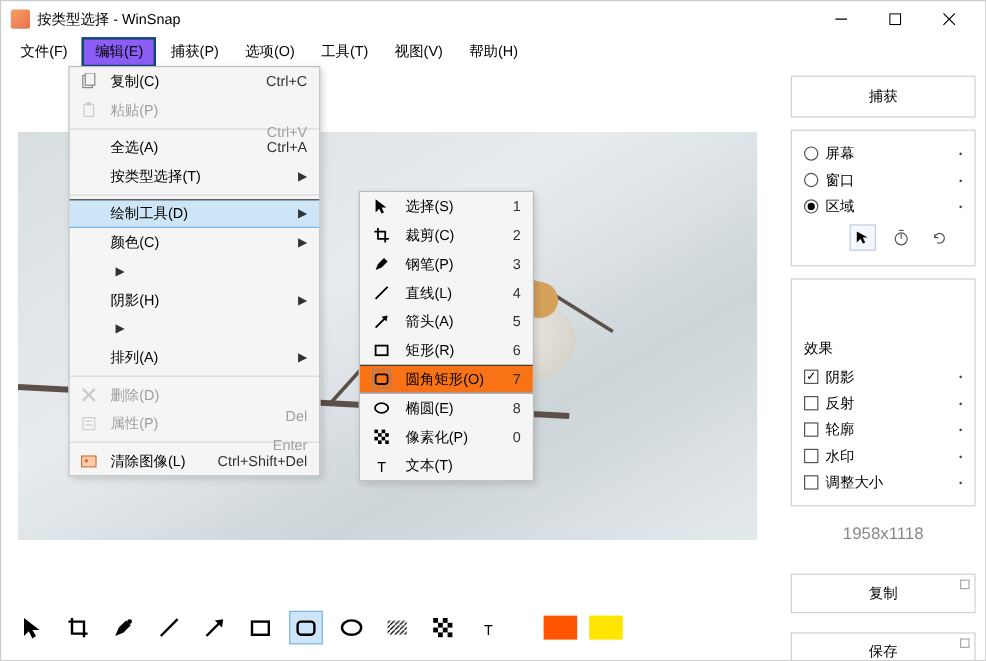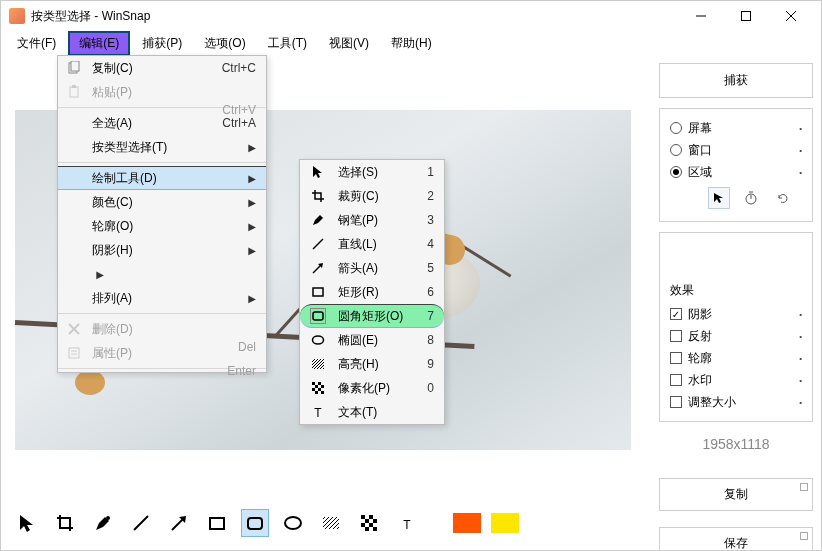--- a/index.html
+++ b/index.html
@@ -35,21 +35,21 @@
 .menu-item.hl { background: #cde6f7; border-top:1px solid #404040; border-bottom:1px solid #7ab6e8; }
 .menu-item.disabled { color: #a0a0a0; }
 .menu-item .mic { width: 20px; display:flex;align-items:center;justify-content:center;color:#555;}
 .menu-item .lbl { flex: 1; }
 .menu-item .accel { color: #333; min-width: 50px; text-align: right; }
 .menu-item.disabled .accel { color:#a0a0a0;margin-top:35px;}
 .menu-item .arrow { width: 12px; text-align: right; color: #333; font-size:10px;}
 .menu-sep { height: 1px; background: #d8d8d8; margin: 3px 0; }
 .menu1 { left: 56px; top: 54px; width: 210px; }
 .menu2 { left: 282px; top: 158px; width: 146px; margin-left: 16px; }
-.menu2 .menu-item.hl { background:#86efac;border-radius:12px; }
+.menu2 .menu-item.hl { background:#f97316; }
 .menu2 .menu-item .accel { min-width: 20px; }
 .menu2 .mic { width: 24px; }
 .menu2 .mic.boxed { border:1px solid #888; width:16px;height:16px; margin:0 4px 0 4px; }
 
 .bottombar { position:absolute; left:0; right:0; bottom:0; height:54px; display:flex; align-items:center; padding:0 12px; gap:10px; }
 .tool { width:28px; height:28px; display:flex; align-items:center; justify-content:center; color:#000; }
 .tool.sel { background:#cde6f7; border:1px solid #7ab6e8; }
 .swatch { width:28px; height:20px; }
 .group-label { font-size:12px; padding-bottom:4px;margin-top:41px;}
 svg { display:block; }
@@ -220,21 +220,20 @@
       <span class="lbl">绘制工具(D)</span>
       <span class="arrow">▶</span>
     </div>
   <div class="menu-item">
       <span class="mic"></span>
       <span class="lbl">颜色(C)</span>
       <span class="arrow">▶</span>
     </div>
   <div class="menu-item">
       <span class="mic"></span>
-      <span class="lbl">轮廓(O)</span>
       <span class="arrow">▶</span>
     </div>
   <div class="menu-item">
       <span class="mic"></span>
       <span class="lbl">阴影(H)</span>
       <span class="arrow">▶</span>
     </div>
   <div class="menu-item">
       <span class="mic"></span>
       <span class="arrow">▶</span>
@@ -260,20 +259,30 @@
         <svg width="12" height="12">
           <rect x="1" y="1" width="10" height="10" fill="none" stroke="#ccc"></rect>
           <line x1="3" y1="4" x2="9" y2="4" stroke="#ccc"></line>
           <line x1="3" y1="7" x2="9" y2="7" stroke="#ccc"></line>
         </svg>
       </span>
       <span class="lbl">属性(P)</span>
       <span class="accel">Enter</span>
     </div>
   <div class="menu-sep"></div>
+  <div class="menu-item">
+      <span class="mic">
+        <svg width="14" height="14">
+          <rect x="1" y="3" width="12" height="9" fill="#fca" stroke="#c74"></rect>
+          <circle cx="5" cy="7" r="1.5" fill="#e63"></circle>
+        </svg>
+      </span>
+      <span class="lbl">清除图像(L)</span>
+      <span class="accel">Ctrl+Shift+Del</span>
+    </div>
 </div>
 
 <div class="menu menu2" id="submenu">
     <div class="menu-item">
       <span class="mic">
         <svg width="14" height="14">
           <path d="M2 1 L2 12 L5 9 L7 13 L9 12 L7 8 L11 8 Z" fill="#000"></path>
         </svg>
       </span>
       <span class="lbl">选择(S)</span>
@@ -335,34 +344,20 @@
       <span class="accel">7</span>
     </div>
     <div class="menu-item">
       <span class="mic">
         <svg width="14" height="14">
           <ellipse cx="7" cy="7" rx="5.5" ry="4" fill="none" stroke="#000" stroke-width="1.5"></ellipse>
         </svg>
       </span>
       <span class="lbl">椭圆(E)</span>
       <span class="accel">8</span>
-    </div>
-    <div class="menu-item">
-      <span class="mic">
-        <svg width="14" height="14">
-          <defs>
-            <pattern id="hp2" width="3" height="3" patternUnits="userSpaceOnUse">
-              <line x1="0" y1="3" x2="3" y2="0" stroke="#000"></line>
-            </pattern>
-          </defs>
-          <rect x="1" y="2" width="12" height="10" fill="url(#hp2)"></rect>
-        </svg>
-      </span>
-      <span class="lbl">高亮(H)</span>
-      <span class="accel">9</span>
     </div>
     <div class="menu-item">
       <span class="mic">
         <svg width="14" height="14">
           <rect x="1" y="1" width="3" height="3"></rect>
           <rect x="7" y="1" width="3" height="3"></rect>
           <rect x="4" y="4" width="3" height="3"></rect>
           <rect x="10" y="4" width="3" height="3"></rect>
           <rect x="1" y="7" width="3" height="3"></rect>
           <rect x="7" y="7" width="3" height="3"></rect>

